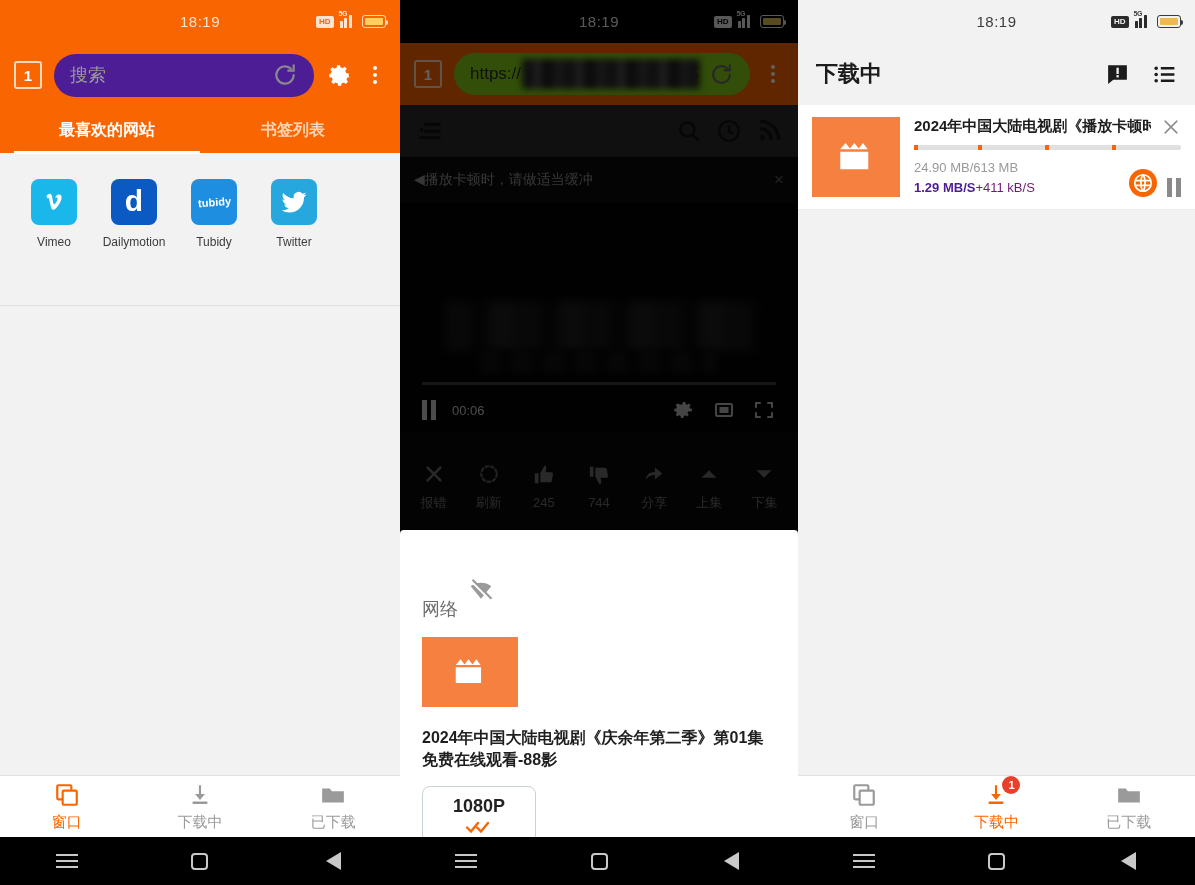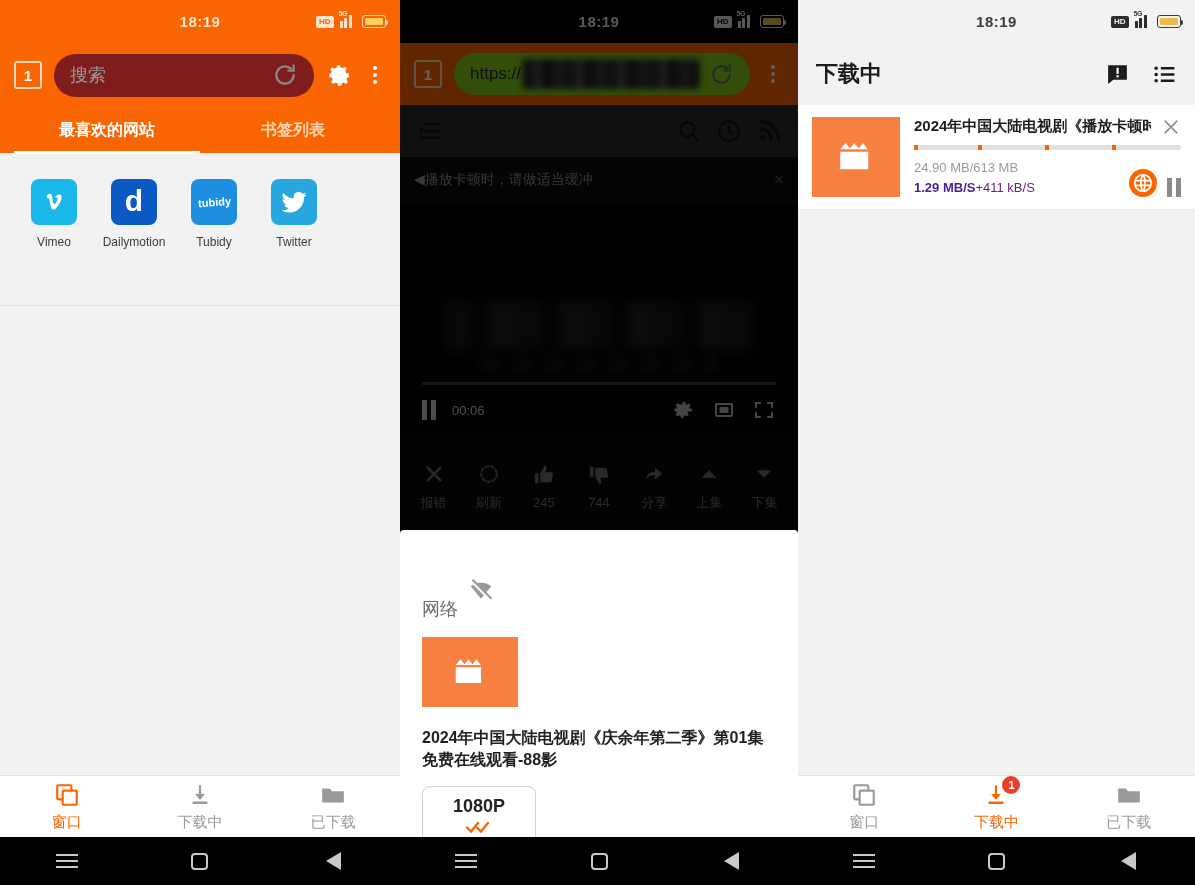--- a/index.html
+++ b/index.html
@@ -15,21 +15,21 @@
   .panel { position: relative; height: 885px; overflow: hidden; }
   .p1 { width: 400px; background: #f2f2f2; }
   .p2 { width: 398px; background: #000000; }
   .p3 { width: 397px; background: #f2f2f2; }
 
   
   .statusbar {
     height: 43px; display: flex; align-items: center;
     justify-content: center; position: relative; font-size: 15px;
   }
-  .statusbar .clock { letter-spacing: .5px; font-weight: bold; }
+  .statusbar .clock { letter-spacing: .5px; }
   .sb-orange { background: #f96500; color: #ffe3cd; }
   .sb-dark   { background: #000000; color: #e8e8e8; }
   .sb-light  { background: #f2f2f2; color: #3c3c3c; }
   .sb-icons {
     position: absolute; right: 14px; top: 0; bottom: 0;
     display: flex; align-items: center; gap: 6px;
   }
   .hd-badge {
     font-size: 8px; font-weight: bold; line-height: 1;
     padding: 2px 3px; border-radius: 2px;
@@ -68,21 +68,21 @@
 
   
   .p1-header { background: #f96500; padding: 0 14px; }
   .p1-toolbar { display: flex; align-items: center; height: 64px; gap: 12px; }
   .tabcount {
     width: 28px; height: 28px; border: 2px solid #ffd9bb; border-radius: 3px;
     color: #ffffff; font-size: 15px; font-weight: bold;
     display: flex; align-items: center; justify-content: center; flex: none;
   }
   .searchbox {
-    flex: 1; height: 43px; background: #7f1d1d; border-radius: 22px;
+    flex: 1; height: 43px; background: #4c1d95; border-radius: 22px;
     display: flex; align-items: center; padding: 0 16px;
   }
   .searchbox .ph { flex: 1; color: #9b9b9b; font-size: 18px; }
   .ic { flex: none; display: flex; align-items: center; justify-content: center; }
   .gear-w { width: 26px; height: 26px; flex: none; }
   .dots-v { width: 22px; display: flex; flex-direction: column; align-items: center; gap: 3px; flex: none; }
   .dots-v b { width: 4px; height: 4px; border-radius: 50%; background: #ffffff; display: block; }
   .p1-tabs { display: flex; height: 46px; position: relative; }
   .p1-tab {
     flex: 1; display: flex; align-items: center; justify-content: center;

